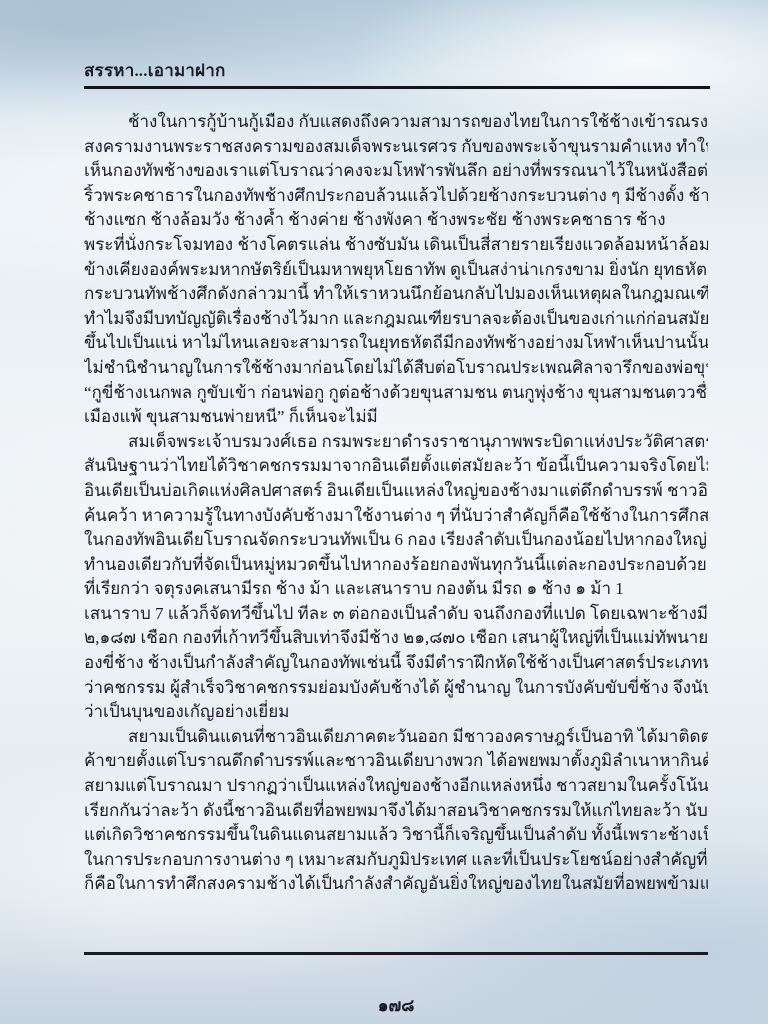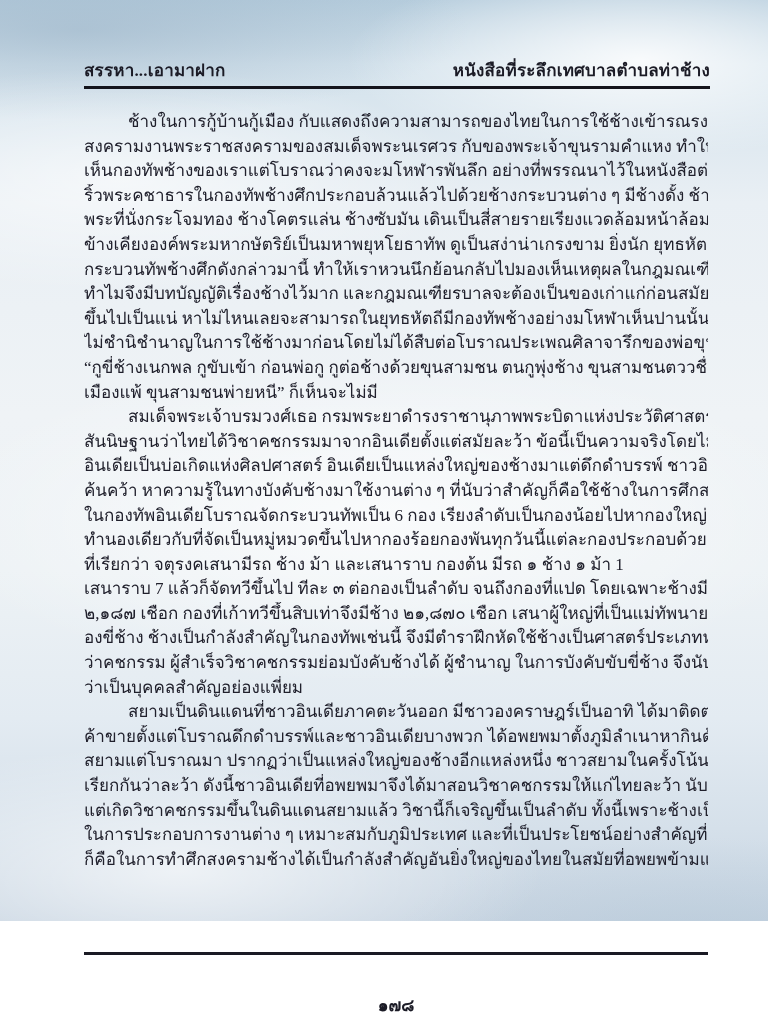--- a/index.html
+++ b/index.html
@@ -2,21 +2,21 @@
 <html lang="th"><head>
 <meta charset="utf-8">
 <style>
   html, body { margin: 0; padding: 0; }
   body {
     width: 768px; height: 1024px; overflow: hidden;
     font-family: "Liberation Serif", "DejaVu Serif", serif;
   }
   
   .page {
-    position: relative; width: 768px; height: 921px;
+    position: relative; width: 768px; height: 1024px;
     background:
       radial-gradient(ellipse 420px 140px at 640px 60px,  rgba(255,255,255,.85) 0%, rgba(255,255,255,0) 70%),
       radial-gradient(ellipse 500px 160px at 120px 180px, rgba(255,255,255,.6)  0%, rgba(255,255,255,0) 70%),
       radial-gradient(ellipse 600px 220px at 380px 520px, rgba(255,255,255,.7)  0%, rgba(255,255,255,0) 75%),
       radial-gradient(ellipse 520px 180px at 180px 870px, rgba(255,255,255,.65) 0%, rgba(255,255,255,0) 70%),
       radial-gradient(ellipse 420px 150px at 700px 950px, rgba(176,197,214,.5)  0%, rgba(176,197,214,0) 75%),
       radial-gradient(ellipse 520px 120px at 80px 30px,   rgba(154,178,198,.55) 0%, rgba(154,178,198,0) 75%),
       linear-gradient(180deg, #b6cddd 0%, #d3e2ec 7%, #e9eff4 22%, #eff3f6 45%,
                               #edf2f5 62%, #e3ebf2 78%, #d5e0ea 90%, #c7d4e1 100%);
     color: #1b1b26;
@@ -48,29 +48,29 @@
     padding: 12px 0 10px 0; color: #1b1b26; margin-top: 24px;
   }
 </style>
 </head>
 <body>
 
 <div class="page">
 
   <div class="header">
     <span class="h-left">สรรหา...เอามาฝาก</span>
-    <span class="h-right">หนังสือที่ระลึกเทศบาลตำบลท่าช้าง</span>
   </div>
 
   <div class="body-text">
       <div class="para">
         <div class="line indent">ช้างในการกู้บ้านกู้เมือง    กับแสดงถึงความสามารถของไทยในการใช้ช้างเข้ารณรงค</div>
         <div class="line">สงครามงานพระราชสงครามของสมเด็จพระนเรศวร   กับของพระเจ้าขุนรามคำแหง   ทำให้เรามอง</div>
         <div class="line">เห็นกองทัพช้างของเราแต่โบราณว่าคงจะมโหฬารพันลึก   อย่างที่พรรณนาไว้ในหนังสือต่าง ๆ จริง</div>
         <div class="line">ริ้วพระคชาธารในกองทัพช้างศึกประกอบล้วนแล้วไปด้วยช้างกระบวนต่าง ๆ   มีช้างดั้ง   ช้างกัน</div>
+        <div class="line">ช้างแซก   ช้างล้อมวัง     ช้างค้ำ   ช้างค่าย   ช้างพังคา   ช้างพระชัย     ช้างพระคชาธาร   ช้าง</div>
         <div class="line">พระที่นั่งกระโจมทอง     ช้างโคตรแล่น  ช้างซับมัน  เดินเป็นสี่สายรายเรียงแวดล้อมหน้าล้อมหลัง</div>
         <div class="line">ข้างเคียงองค์พระมหากษัตริย์เป็นมหาพยุหโยธาทัพ   ดูเป็นสง่าน่าเกรงขาม   ยิ่งนัก   ยุทธหัตถีกับ</div>
         <div class="line">กระบวนทัพช้างศึกดังกล่าวมานี้ ทำให้เราหวนนึกย้อนกลับไปมองเห็นเหตุผลในกฎมณเฑียรบาลได้ว่า</div>
         <div class="line">ทำไมจึงมีบทบัญญัติเรื่องช้างไว้มาก    และกฎมณเฑียรบาลจะต้องเป็นของเก่าแก่ก่อนสมัยสุโขทัย</div>
         <div class="line">ขึ้นไปเป็นแน่     หาไม่ไหนเลยจะสามารถในยุทธหัตถีมีกองทัพช้างอย่างมโหฬาเห็นปานนั้นถ้าไทย</div>
         <div class="line">ไม่ชำนิชำนาญในการใช้ช้างมาก่อนโดยไม่ได้สืบต่อโบราณประเพณศิลาจารึกของพ่อขุนรามคำแหงที่ว่า</div>
         <div class="line">“กูขี่ช้างเนกพล   กูขับเข้า  ก่อนพ่อกู  กูต่อช้างด้วยขุนสามชน   ตนกูพุ่งช้าง  ขุนสามชนตววชื่มาส</div>
         <div class="line">เมืองแพ้   ขุนสามชนพ่ายหนี”    ก็เห็นจะไม่มี</div>
       </div>
       <div class="para">
@@ -78,21 +78,21 @@
         <div class="line">สันนิษฐานว่าไทยได้วิชาคชกรรมมาจากอินเดียตั้งแต่สมัยละว้า   ข้อนี้เป็นความจริงโดยไม่ต้องสงสัย</div>
         <div class="line">อินเดียเป็นบ่อเกิดแห่งศิลปศาสตร์    อินเดียเป็นแหล่งใหญ่ของช้างมาแต่ดึกดำบรรพ์    ชาวอินเดีย</div>
         <div class="line">ค้นคว้า    หาความรู้ในทางบังคับช้างมาใช้งานต่าง ๆ   ที่นับว่าสำคัญก็คือใช้ช้างในการศึกสงคราม</div>
         <div class="line">ในกองทัพอินเดียโบราณจัดกระบวนทัพเป็น  6  กอง   เรียงลำดับเป็นกองน้อยไปหากองใหญ่</div>
         <div class="line">ทำนองเดียวกับที่จัดเป็นหมู่หมวดขึ้นไปหากองร้อยกองพันทุกวันนี้แต่ละกองประกอบด้วยเสนาสี่เหล่า</div>
         <div class="line">ที่เรียกว่า   จตุรงคเสนามีรถ   ช้าง   ม้า   และเสนาราบ   กองต้น   มีรถ ๑  ช้าง ๑  ม้า  1</div>
         <div class="line">เสนาราบ 7   แล้วก็จัดทวีขึ้นไป ทีละ ๓ ต่อกองเป็นลำดับ   จนถึงกองที่แปด  โดยเฉพาะช้างมี</div>
         <div class="line">๒,๑๘๗   เชือก   กองที่เก้าทวีขึ้นสิบเท่าจึงมีช้าง ๒๑,๘๗๐ เชือก  เสนาผู้ใหญ่ที่เป็นแม่ทัพนายก</div>
         <div class="line">องขี่ช้าง    ช้างเป็นกำลังสำคัญในกองทัพเช่นนี้  จึงมีตำราฝึกหัดใช้ช้างเป็นศาสตร์ประเภทหนึ่งเรียก</div>
         <div class="line">ว่าคชกรรม  ผู้สำเร็จวิชาคชกรรมย่อมบังคับช้างได้   ผู้ชำนาญ ในการบังคับขับขี่ช้าง   จึงนับถือกัน</div>
-        <div class="line">ว่าเป็นบุคคลสำคัญอย่องแพี่ยม</div>
+        <div class="line">ว่าเป็นบุนของเกัญอย่างเยี่ยม</div>
       </div>
       <div class="para">
         <div class="line indent">สยามเป็นดินแดนที่ชาวอินเดียภาคตะวันออก   มีชาวองคราษฎร์เป็นอาทิ    ได้มาติดต่อ</div>
         <div class="line">ค้าขายตั้งแต่โบราณดึกดำบรรพ์และชาวอินเดียบางพวก   ได้อพยพมาตั้งภูมิลำเนาหากินด้วยดินแดน</div>
         <div class="line">สยามแต่โบราณมา  ปรากฏว่าเป็นแหล่งใหญ่ของช้างอีกแหล่งหนึ่ง   ชาวสยามในครั้งโน้นเป็นไทยที่</div>
         <div class="line">เรียกกันว่าละว้า  ดังนี้ชาวอินเดียที่อพยพมาจึงได้มาสอนวิชาคชกรรมให้แก่ไทยละว้า  นับแต่จำเดิม</div>
         <div class="line">แต่เกิดวิชาคชกรรมขึ้นในดินแดนสยามแล้ว  วิชานี้ก็เจริญขึ้นเป็นลำดับ  ทั้งนี้เพราะช้างเป็นประโยชน์</div>
         <div class="line">ในการประกอบการงานต่าง ๆ    เหมาะสมกับภูมิประเทศ   และที่เป็นประโยชน์อย่างสำคัญที่สุด</div>
         <div class="line">ก็คือในการทำศึกสงครามช้างได้เป็นกำลังสำคัญอันยิ่งใหญ่ของไทยในสมัยที่อพยพข้ามแม่น้ำโขงลง</div>
       </div>

